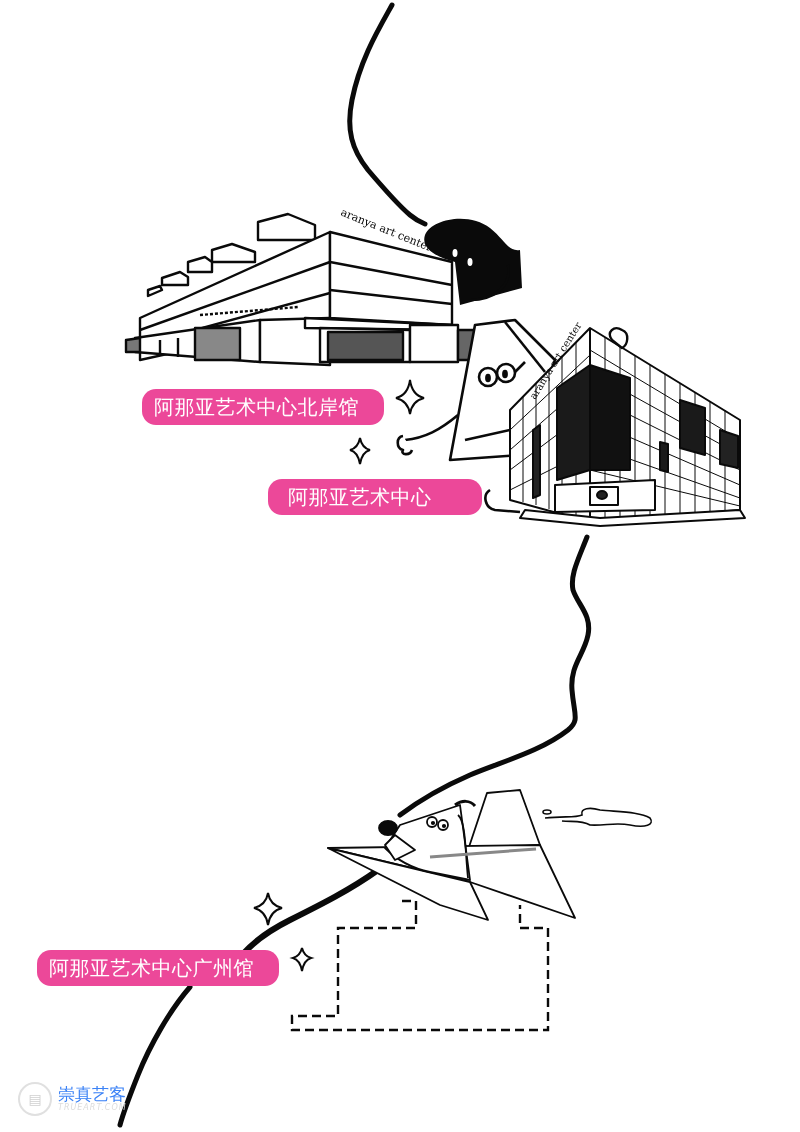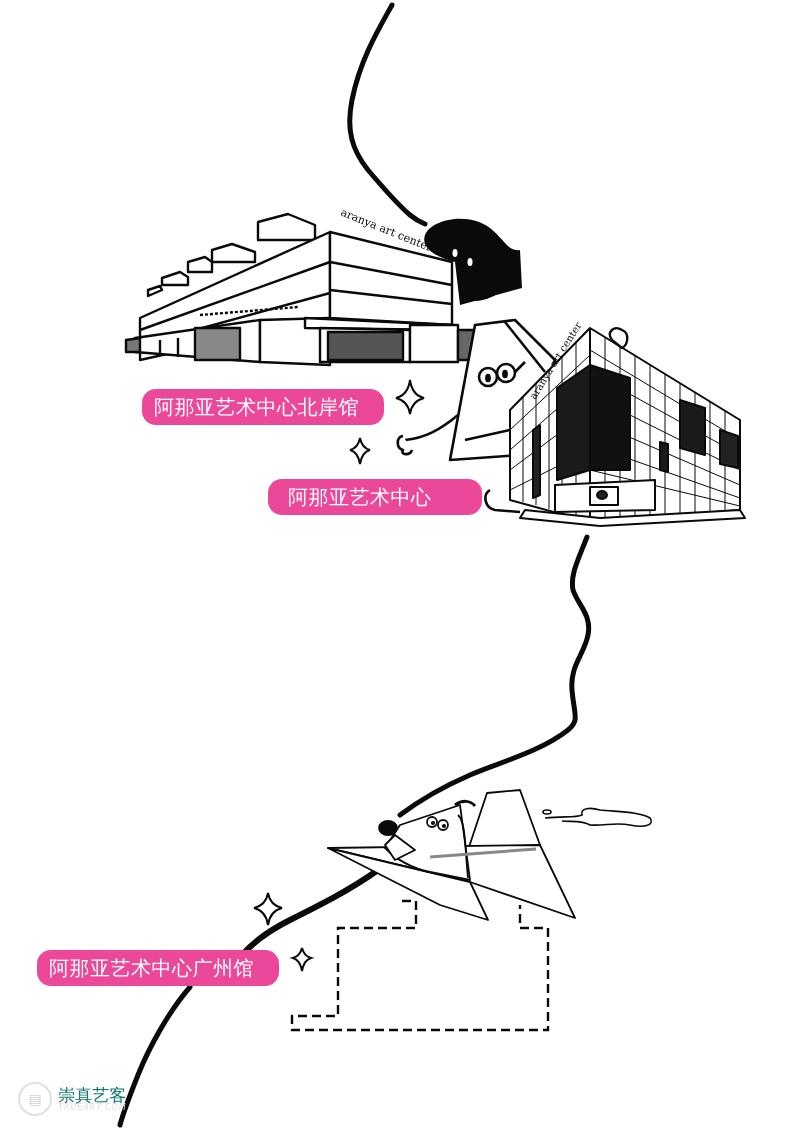--- a/index.html
+++ b/index.html
@@ -15,21 +15,21 @@
     #label-north { left: 142px; top: 389px; width: 218px; }
     #label-main  { left: 268px; top: 479px; width: 182px; padding: 0 12px 0 20px; }
     #label-gz    { left: 37px;  top: 950px; width: 218px; }
     .watermark {
       position: absolute; left: 18px; top: 1082px; color: #d4d4d4;
       display: flex; align-items: center; gap: 6px;
     }
     .wm-icon { width: 30px; height: 30px; border: 2px solid #e0e0e0; border-radius: 50%;
                display:flex; align-items:center; justify-content:center; font-size: 14px; color:#d0d0d0; }
     .wm-text { display: flex; flex-direction: column; line-height: 1; }
-    .wm-cn { font-size: 17px; font-family: Liberation Serif, serif; color: #0f766e; text-align: center; }
+    .wm-cn { font-size: 17px; font-family: Liberation Mono, monospace; color: #3b82f6; }
     .wm-en { font-size: 8px; letter-spacing: 1px; color: #dcdcdc; font-style: italic; }
   </style>
 </head>
 <body>
 
 <svg class="canvas" viewBox="0 0 800 1132" xmlns="http://www.w3.org/2000/svg">
 
   <path d="M392,5 C378,30 360,60 352,100 C346,130 352,150 368,170 C385,190 398,205 410,215 C416,220 420,222 425,224" fill="none" stroke="#0a0a0a" stroke-width="5" stroke-linecap="round"></path>
 
   <path d="M587,537 C578,560 570,575 573,590 C578,605 592,615 588,635 C584,655 570,665 572,690 C574,715 580,720 568,730 C540,752 500,762 470,775 C440,788 420,800 400,815" fill="none" stroke="#0a0a0a" stroke-width="5" stroke-linecap="round"></path>

